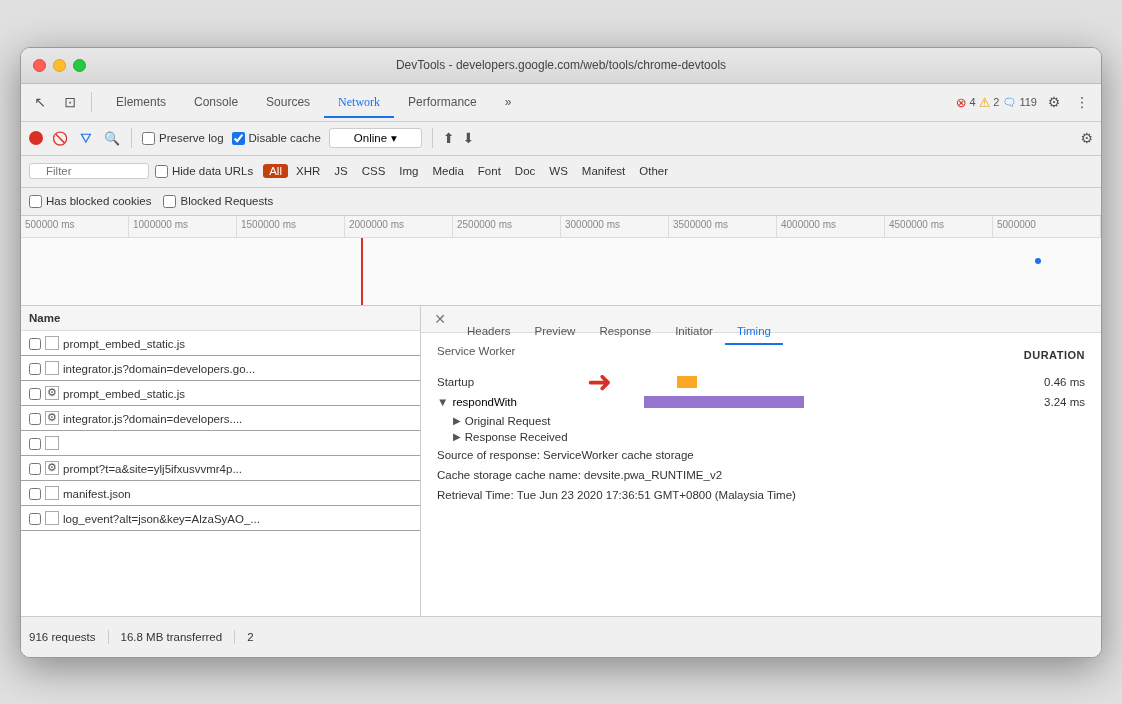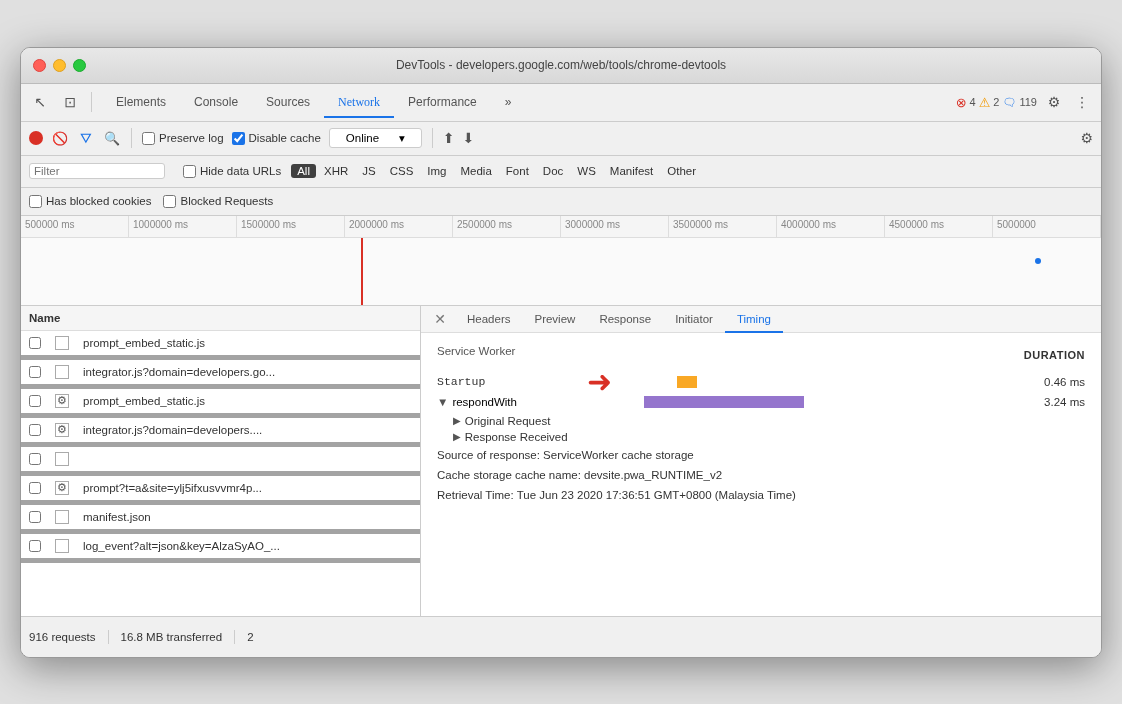--- a/index.html
+++ b/index.html
@@ -152,22 +152,22 @@
       align-items: flex-start;
       gap: 4px;
       font-size: 11.5px;
       color: #333;
       cursor: pointer;
     }
     .checkbox-label input { cursor: pointer; }
     .online-select {
       display: flex;
       align-items: center;
-      gap: 20px;
-      padding: 2px 16px;
+      gap: 4px;
+      padding: 2px 24px;
       border: 1px solid #ccc;
       border-radius: 3px;
       background: white;
       font-size: 11.5px;
       cursor: pointer;
     }
     .upload-download {
       display: flex;
       align-items: center;
       gap: 8px;
@@ -188,53 +188,52 @@
       align-items: center;
       gap: 6px;
       height: 32px;
     }
     .filter-input-wrap {
       display: flex;
       align-items: flex-end;
       border: 1px solid #ccc;
       border-radius: 3px;
       background: white;
-      padding: 1px 4px;
-      width: 136px;
+      padding: 1px 16px;
+      width: 120px;
     }
     .filter-input {
       border: none;
       outline: none;
       font-size: 11.5px;
       width: 100%;
       background: transparent;
     }
     .hide-data-label {
       display: flex;
       align-items: flex-start;
       gap: 4px;
       font-size: 11.5px;
       color: #333;
-      margin-left: 12px;
     }
     .filter-types {
       display: flex;
       align-items: center;
       gap: 2px;
       margin-left: 4px;
     }
     .filter-type-btn {
       padding: 1px 6px;
       font-size: 11.5px;
       border-radius: 3px;
       cursor: pointer;
       color: #333;
     }
     .filter-type-btn.active-all {
-      background: #404040;
+      background: #c2410c;
       color: white;
     }
     
     .blocked-bar {
       background: #f0f0f0;
       border-bottom: 1px solid #ccc;
       padding: 3px 8px;
       display: flex;
       align-items: center;
       gap: 12px;
@@ -299,27 +298,27 @@
       align-items: center;
       padding: 6px 8px;
       border-bottom: 1px solid #ddd;
       font-size: 11.5px;
       font-weight: 600;
       color: #333;
       background: #f5f5f5;
     }
     .file-item {
       display: flex;
-      align-items: center;
+      align-items: flex-end;
       padding: 5px 8px;
-      border-bottom: 5px solid #a3a3a3;
-      font-size: 11.5px;
-      color: #333;
-      cursor: pointer;
-      gap: 14px;
+      border-bottom: 1px solid #a3a3a3;
+      font-size: 11.5px;
+      color: #333;
+      cursor: pointer;
+      gap: 4px;
     }
     .file-checkbox { width: 12px; height: 12px; flex-shrink: 0; }
     .file-icon {
       width: 14px;
       height: 14px;
       border: 1px solid #aaa;
       background: white;
       flex-shrink: 0;
       display: flex;
       align-items: center;
@@ -361,21 +360,21 @@
       font-size: 14px;
       margin-right: 4px;
     }
     .detail-tab {
       padding: 6px 12px;
       font-size: 11.5px;
       color: #555;
       cursor: pointer;
       border-bottom: 2px solid transparent;
       position: relative;
-      top: 1px;
+      top: 13px;
     }
     .detail-tab.active {
       color: #1a73e8;
       border-bottom: 2px solid #1a73e8;
     }
     
     .timing-content {
       padding: 12px 16px;
     }
     .timing-section-title {
@@ -394,21 +393,20 @@
     .timing-row {
       display: flex;
       align-items: center;
       margin-bottom: 6px;
       font-size: 11.5px;
     }
     .timing-row-label {
       width: 120px;
       color: #333;
       flex-shrink: 0;
-      font-family: Liberation Mono, monospace;
     }
     .timing-bar-area {
       flex: 1;
       position: relative;
       height: 14px;
       display: flex;
       align-items: center;
     }
     .timing-bar-orange {
       width: 20px;

